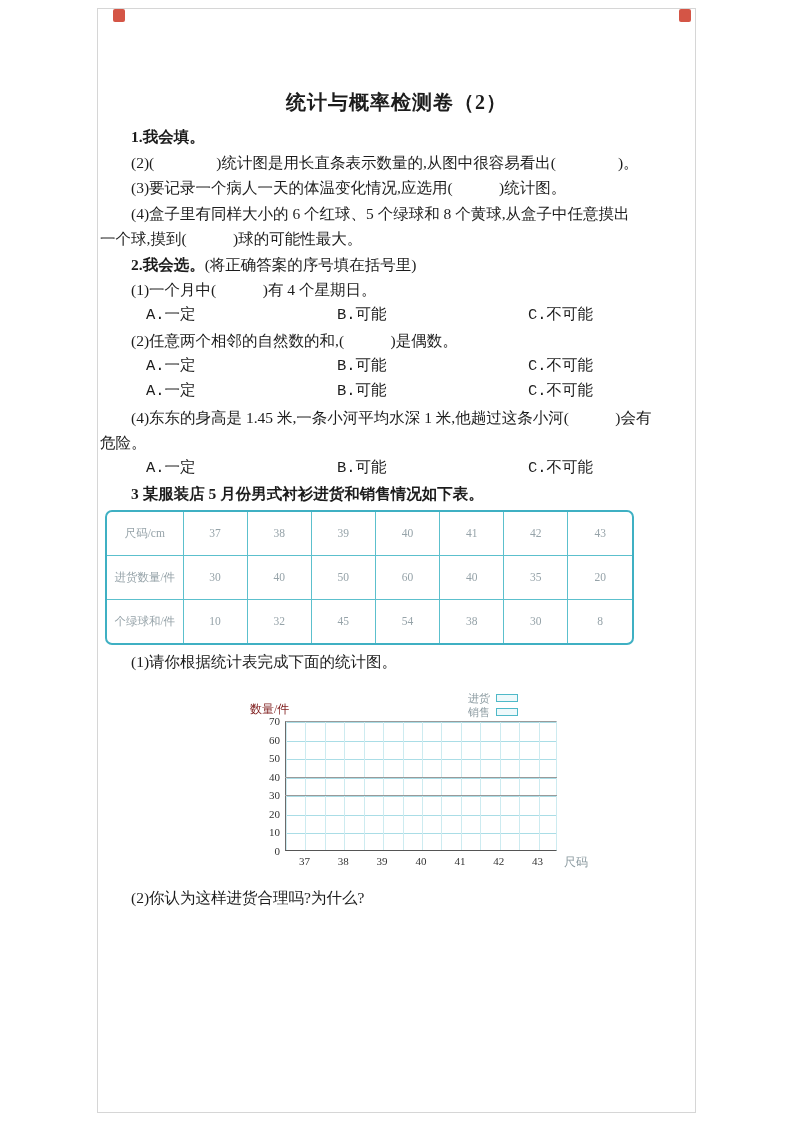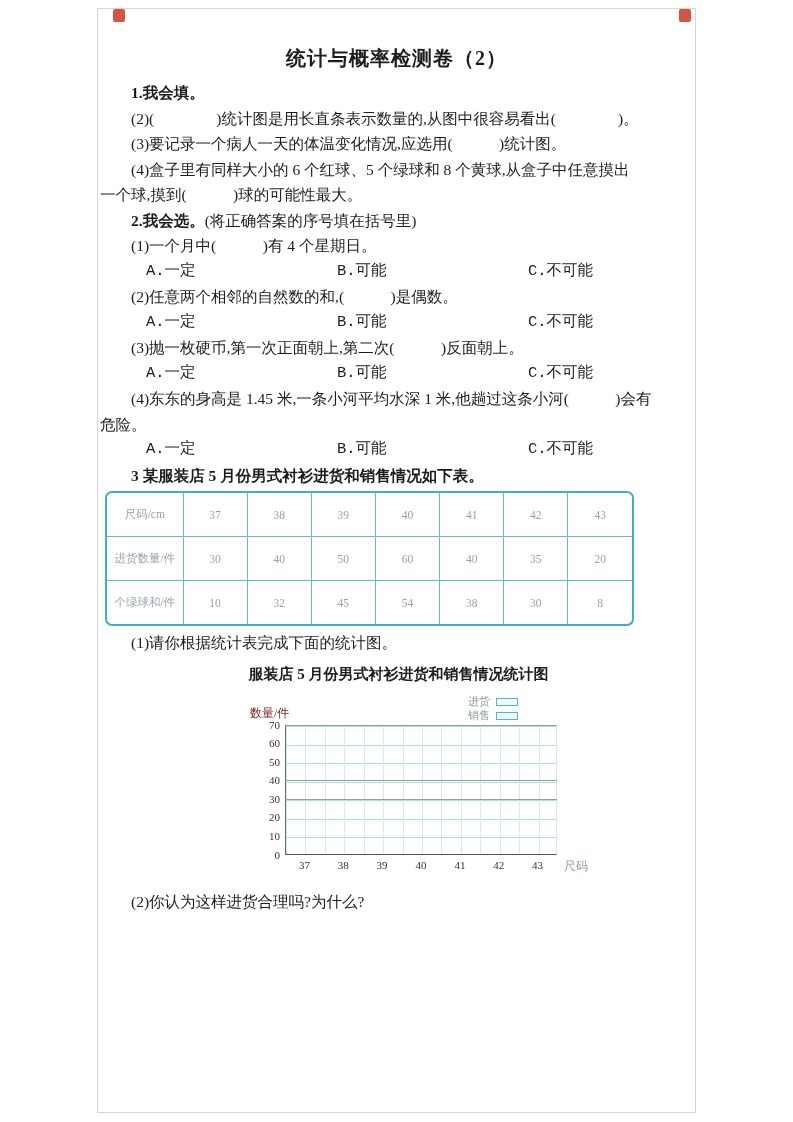--- a/index.html
+++ b/index.html
@@ -9,21 +9,21 @@
     font-family:"Liberation Serif","DejaVu Serif",serif;
     color:#1c1c1c;
   }
   .page { position:relative; width:793px; height:1122px; overflow:hidden; background:#fff; }
   .frame { position:absolute; left:97px; top:8px; width:599px; height:1105px;
            border:1px solid #d6d6d6; }
   .stamp { position:absolute; top:9px; width:12px; height:13px; background:#cf4332;
            border-radius:2px; opacity:.9; }
   .stamp-left  { left:113px; }
   .stamp-right { left:679px; }
-  .title { margin:0; padding-top:46px; text-align:center; font-size:20px;
+  .title { margin:0; padding-top:90px; text-align:center; font-size:20px;
            font-weight:bold; line-height:24px; letter-spacing:1px; }
   .content { padding:10px 96px 0 100px; }
   p.ln { margin:0; font-size:15.5px; line-height:25.5px; white-space:pre-wrap; }
   .ind { text-indent:31px; }
   .bold { font-weight:bold; }
   .opts { position:relative; height:25.5px;font-family:Liberation Mono, monospace; }
   .opt { position:absolute; top:0; }
   .opt-a { left:46px; } .opt-b { left:237px; } .opt-c { left:428px; }
 
   .table-wrap { margin:3px 0 0 5px; width:529px; border:2px solid #3fb0c3;
@@ -87,21 +87,20 @@
       <span class="opt opt-c">C.不可能</span>
     </p>
 
     <p class="ln ind">(2)任意两个相邻的自然数的和,(　　　)是偶数。</p>
     <p class="ln opts">
       <span class="opt opt-a">A.一定</span>
       <span class="opt opt-b">B.可能</span>
       <span class="opt opt-c">C.不可能</span>
     </p>
 
-    <p class="ln ind">(3)抛一枚硬币,第一次正面朝上,第二次(　　　)反面朝上。</p>
     <p class="ln opts">
       <span class="opt opt-a">A.一定</span>
       <span class="opt opt-b">B.可能</span>
       <span class="opt opt-c">C.不可能</span>
     </p>
 
     <p class="ln ind">(4)东东的身高是 1.45 米,一条小河平均水深 1 米,他趟过这条小河(　　　)会有</p>
     <p class="ln">危险。</p>
     <p class="ln opts">
       <span class="opt opt-a">A.一定</span>
@@ -144,21 +143,20 @@
           <td>30</td>
           <td>8</td>
         </tr>
       </tbody>
         </table>
     </div>
 
     <p class="ln ind" style="margin-top:4px;">(1)请你根据统计表完成下面的统计图。</p>
 
     <div class="chart-block">
-      <p class="chart-title">服装店 5 月份男式衬衫进货和销售情况统计图</p>
       <div class="chart">
         <div class="legend">
           <div class="legend-row">
             <span class="legend-label">进货</span>
             <span class="legend-box"></span>
           </div>
           <div class="legend-row">
             <span class="legend-label">销售</span>
             <span class="legend-box"></span>
           </div>

